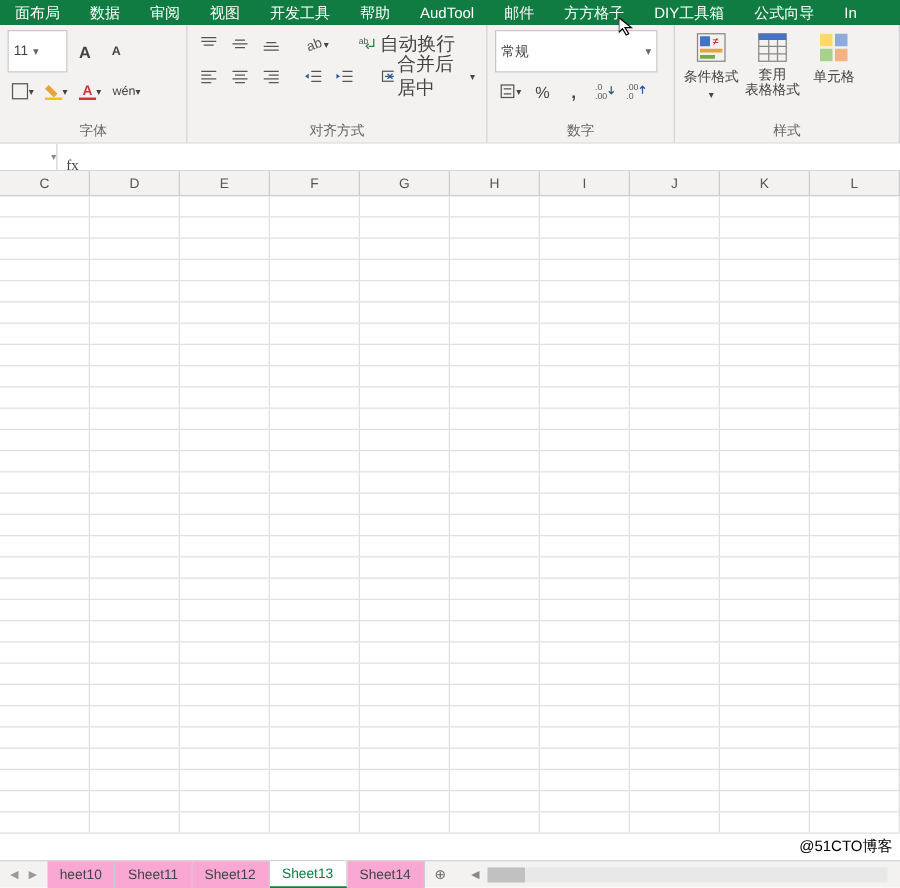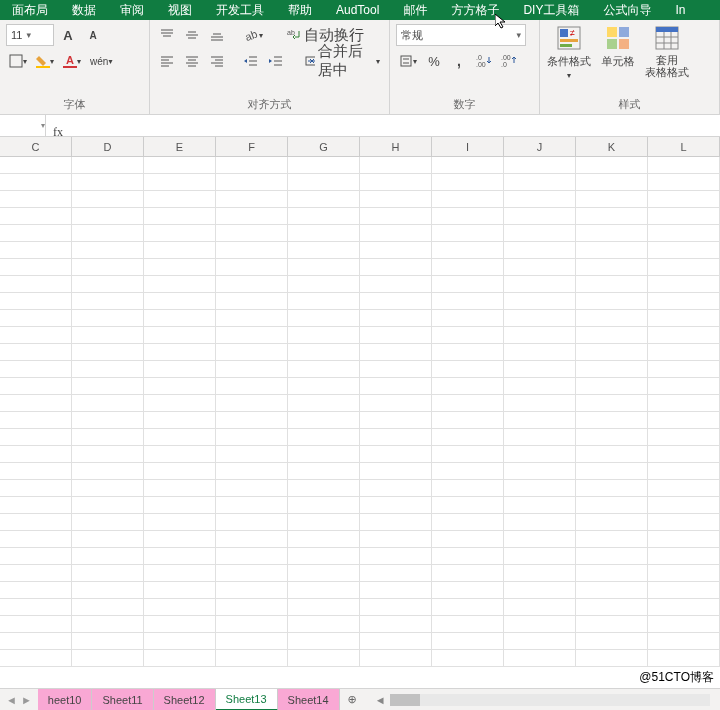--- a/index.html
+++ b/index.html
@@ -9,21 +9,21 @@
 .menubar .tab { padding: 0 12px; height: 24px; display: flex; align-items: center; cursor: pointer; white-space: nowrap; }
 .cursor { position: absolute; left: 495px; top: 14px; pointer-events: none; }
 
 .ribbon { background: #f3f2f1; height: 95px; border-bottom: 1px solid #d4d4d4; display: flex; }
 .group { border-right: 1px solid #d4d4d4; padding: 4px 6px 2px 6px; display: flex; flex-direction: column; justify-content: space-between; }
 .group-label { text-align: center; font-size: 11px; color: #666; margin-top: 2px; }
 .group-body { display: flex; flex-direction: column; gap: 4px; }
 .row { display: flex; align-items: center; gap: 3px; }
 .btn { border: 1px solid #c8c8c8; background: #fff; height: 22px; min-width: 22px; display: flex; align-items: center; justify-content: center; font-size: 11px; padding: 0 3px; cursor: pointer; }
 .btn.flat { border: none; background: transparent; }
-.dd { border: 1px solid #c8c8c8; background: #fff; height: 22px; display: flex; align-items: center; padding: 0 4px; font-size: 11px; }
+.dd { border: 1px solid #c8c8c8; background: #fff; height: 34px; display: flex; align-items: center; padding: 0 4px; font-size: 11px; }
 .dd .caret { margin-left: 4px; font-size: 9px; color: #666; }
 .bigbtn { display: flex; flex-direction: column; align-items: center; justify-content: center; width: 46px; cursor: pointer; font-size: 11px; gap: 2px; }
 .bigbtn .ico { width: 28px; height: 28px; display: flex; align-items: center; justify-content: center; }
 .small-label { font-size: 15px; }
 
 .formula-bar { height: 22px; border-bottom: 1px solid #d4d4d4; display: flex; align-items: center; background: #fff; }
 .fb-name { width: 46px; border-right: 1px solid #d4d4d4; height: 100%; display: flex; align-items: center; padding-left: 4px; }
 .fb-fx { width: 24px; text-align: center; font-family: serif; margin-top: 14px; }
 .fb-input { flex: 1; height: 100%; border: none; outline: none; padding: 0 4px; }
 
@@ -257,41 +257,41 @@
               <rect x="4" y="14" width="18" height="3" fill="#e8a33d"></rect>
               <rect x="4" y="19" width="12" height="3" fill="#70ad47"></rect>
             </svg>
           </div>
         <span>条件格式</span>
         <span style="font-size:8px">▾</span>
       </div>
       <div class="bigbtn">
         <div class="ico">
             <svg width="26" height="26">
-              <rect x="2" y="2" width="10" height="10" fill="#ffd966"></rect>
-              <rect x="14" y="2" width="10" height="10" fill="#8faadc"></rect>
-              <rect x="2" y="14" width="10" height="10" fill="#a9d18e"></rect>
-              <rect x="14" y="14" width="10" height="10" fill="#f4b183"></rect>
-            </svg>
-          </div>
-        <span>单元格</span>
-      </div>
-      <div class="bigbtn">
-        <div class="ico">
-            <svg width="26" height="26">
               <rect x="2" y="2" width="22" height="22" fill="none" stroke="#888"></rect>
               <rect x="2" y="2" width="22" height="5" fill="#4472c4"></rect>
               <line x1="2" y1="12" x2="24" y2="12" stroke="#888"></line>
               <line x1="2" y1="18" x2="24" y2="18" stroke="#888"></line>
               <line x1="10" y1="7" x2="10" y2="24" stroke="#888"></line>
               <line x1="17" y1="7" x2="17" y2="24" stroke="#888"></line>
             </svg>
           </div>
         <span style="white-space:pre-line;text-align:center;line-height:1.1">套用
 表格格式</span>
+      </div>
+      <div class="bigbtn">
+        <div class="ico">
+            <svg width="26" height="26">
+              <rect x="2" y="2" width="10" height="10" fill="#ffd966"></rect>
+              <rect x="14" y="2" width="10" height="10" fill="#8faadc"></rect>
+              <rect x="2" y="14" width="10" height="10" fill="#a9d18e"></rect>
+              <rect x="14" y="14" width="10" height="10" fill="#f4b183"></rect>
+            </svg>
+          </div>
+        <span>单元格</span>
       </div>
     </div>
     <div class="group-label">样式</div>
   </div>
 </div>
 
 <div class="formula-bar">
   <div class="fb-name">
       <span style="font-size:8px;margin-left:auto;color:#888">▾</span>
     </div>

